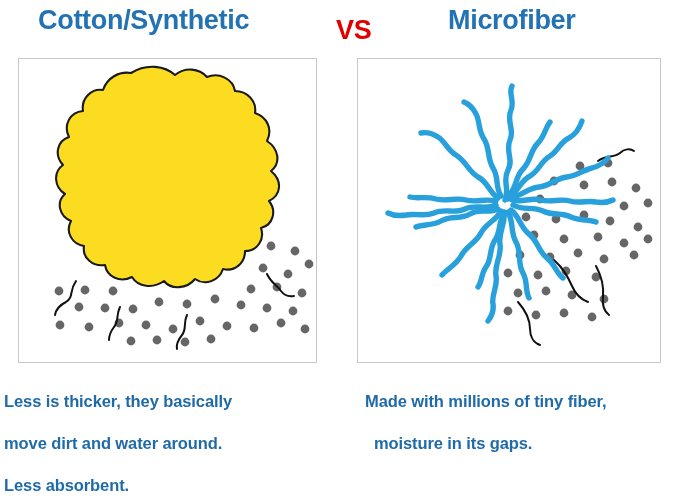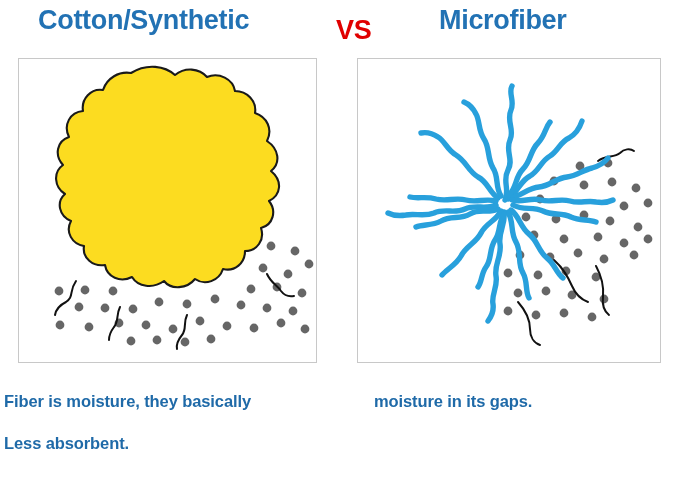--- a/index.html
+++ b/index.html
@@ -34,21 +34,21 @@
     position: absolute;
     font-weight: bold;
     font-size: 27px;
     line-height: 34px;
     letter-spacing: -0.3px;
     white-space: nowrap;
     color: #2272b4;
   }
   #title-left  { left: 38px;  top: 3px; }
   #title-vs    { left: 336px; top: 13px; color: #e00000; }
-  #title-right { left: 439px; top: 3px; }
+  #title-right { left: 448px; top: 3px; }
 
   
   .panel {
     position: absolute;
     background: #ffffff;
     border: 1px solid #c8c8c8;
     box-sizing: border-box;
     overflow: hidden;
   }
   #panel-left  { left: 18px;  top: 58px; width: 299px; height: 305px; }
@@ -238,21 +238,23 @@
         <path d="M143 137 C137 128, 141 118, 135 109 C129 99, 132 89, 126 80 C120 71, 122 62, 118 55 C115 49, 111 45, 106 43"></path>
 
         <path d="M151 136 C159 128, 157 118, 165 110 C173 102, 172 92, 180 84 C187 77, 187 69, 192 63"></path>
 
         <path d="M146 155 C140 163, 143 173, 137 181 C131 190, 134 200, 128 208 C123 215, 124 223, 120 228"></path>
       </g>
     </svg>
   </div>
 
   <div id="caption-left" class="caption">
-    <span class="cap-line">Fiber is moisture, they basically</span>
+    <span class="cap-line">Less is thicker, they basically</span>
+    <span class="cap-line">move dirt and water around.</span>
     <span class="cap-line">Less absorbent.</span>
   </div>
 
   <div id="caption-right" class="caption">
+    <span class="cap-line">Made with millions of tiny fiber,</span>
     <span class="cap-line cap-indent">moisture in its gaps.</span>
   </div>
 
 </div>
 
 </body></html>

